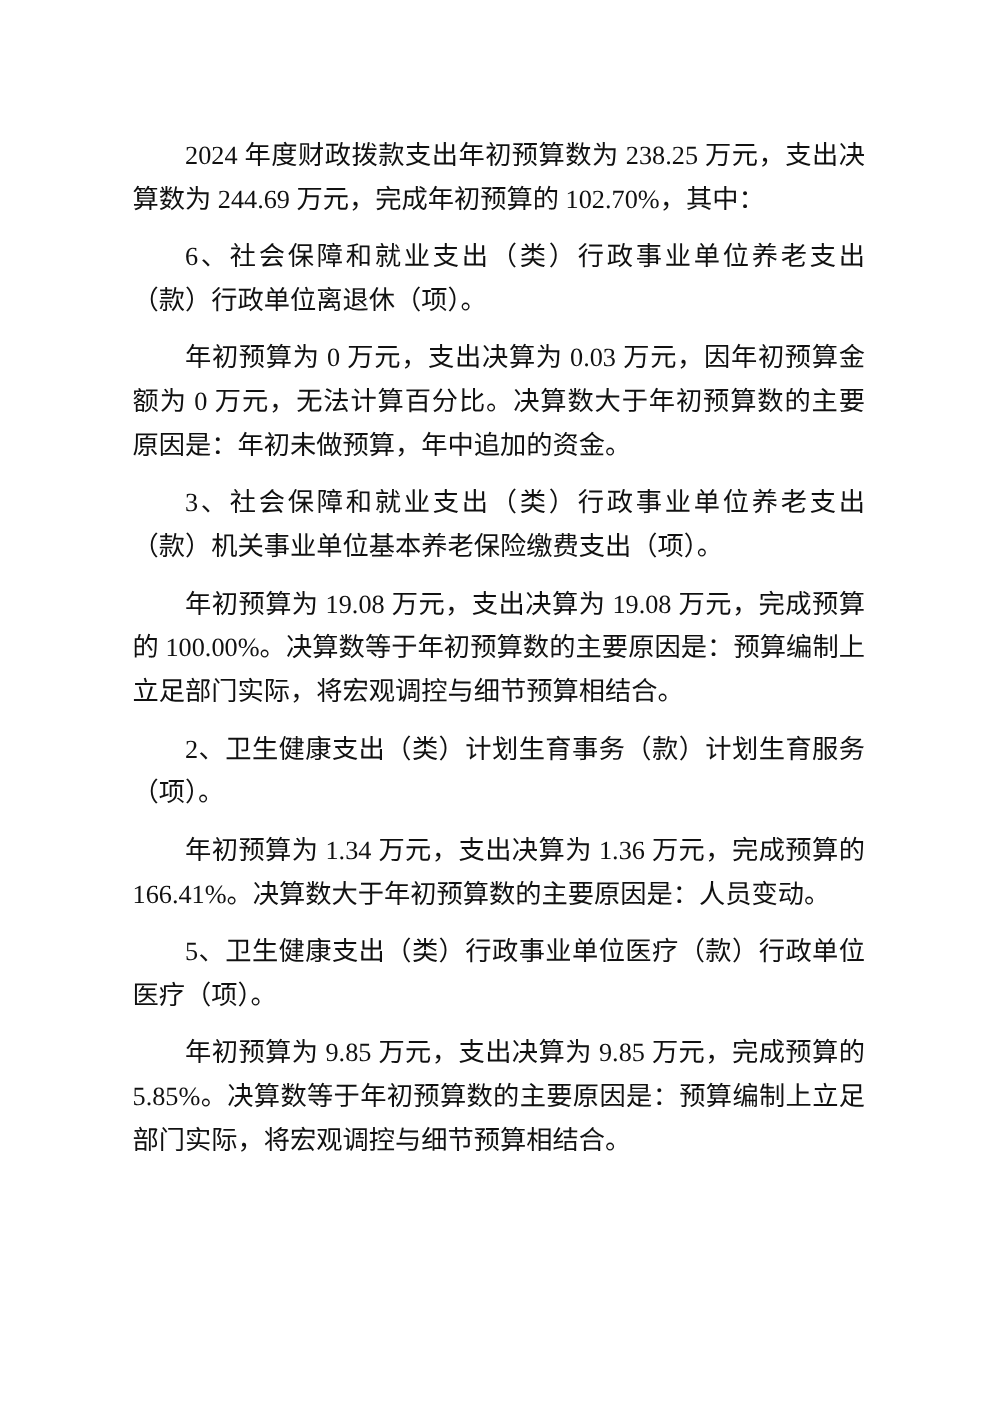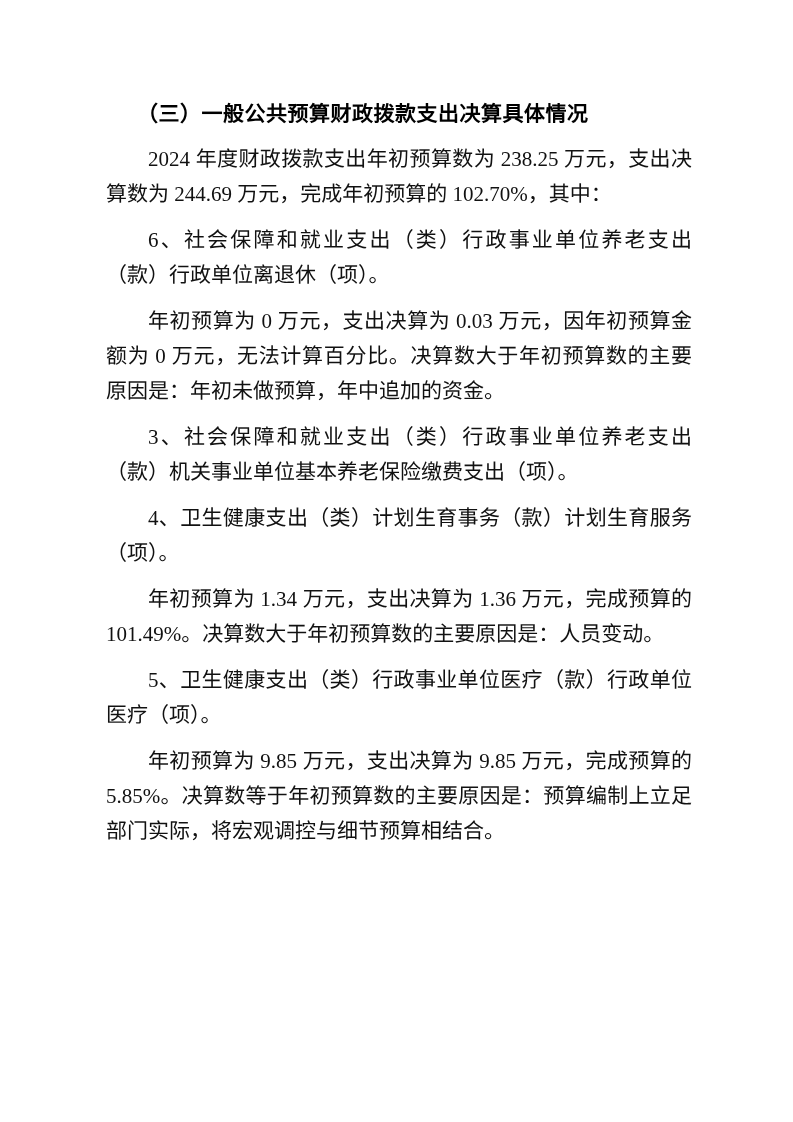--- a/index.html
+++ b/index.html
@@ -38,25 +38,25 @@
     text-align-last: left;
     text-indent: 2em;
     word-break: normal;
     overflow-wrap: break-word;
   }
 </style>
 </head>
 <body>
 
 <div class="page">
-  <h2 class="section-heading">（三）一般公共预算财政拨款支出决算具体情况</h2>
 
   <div class="body-text">
     <p>2024 年度财政拨款支出年初预算数为 238.25 万元，支出决算数为 244.69 万元，完成年初预算的 102.70%，其中：</p>
     <p>6、社会保障和就业支出（类）行政事业单位养老支出（款）行政单位离退休（项）。</p>
     <p>年初预算为 0 万元，支出决算为 0.03 万元，因年初预算金额为 0 万元，无法计算百分比。决算数大于年初预算数的主要原因是：年初未做预算，年中追加的资金。</p>
     <p>3、社会保障和就业支出（类）行政事业单位养老支出（款）机关事业单位基本养老保险缴费支出（项）。</p>
-    <p>4、卫生健康支出（类）计划生育事务（款）计划生育服务（项）。</p>
-    <p>年初预算为 1.34 万元，支出决算为 1.36 万元，完成预算的 101.49%。决算数大于年初预算数的主要原因是：人员变动。</p>
+    <p>年初预算为 19.08 万元，支出决算为 19.08 万元，完成预算的 100.00%。决算数等于年初预算数的主要原因是：预算编制上立足部门实际，将宏观调控与细节预算相结合。</p>
+    <p>2、卫生健康支出（类）计划生育事务（款）计划生育服务（项）。</p>
+    <p>年初预算为 1.34 万元，支出决算为 1.36 万元，完成预算的 166.41%。决算数大于年初预算数的主要原因是：人员变动。</p>
     <p>5、卫生健康支出（类）行政事业单位医疗（款）行政单位医疗（项）。</p>
     <p>年初预算为 9.85 万元，支出决算为 9.85 万元，完成预算的 5.85%。决算数等于年初预算数的主要原因是：预算编制上立足部门实际，将宏观调控与细节预算相结合。</p>
   </div>
 </div>
 
 </body></html>

